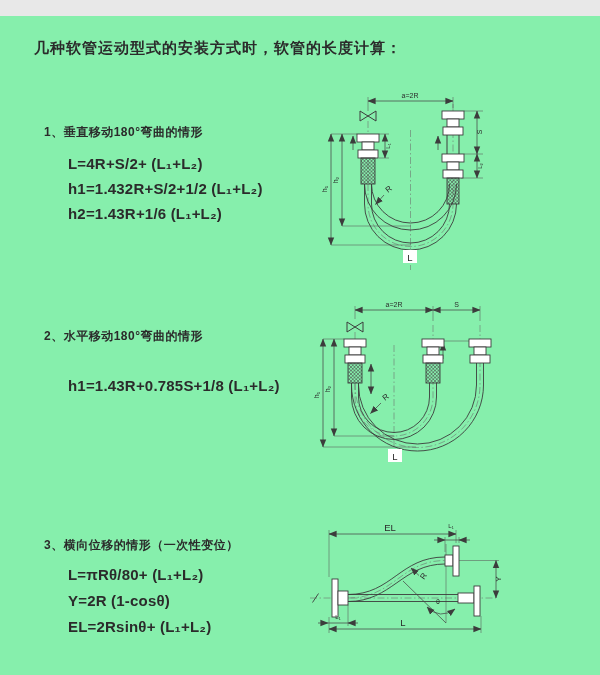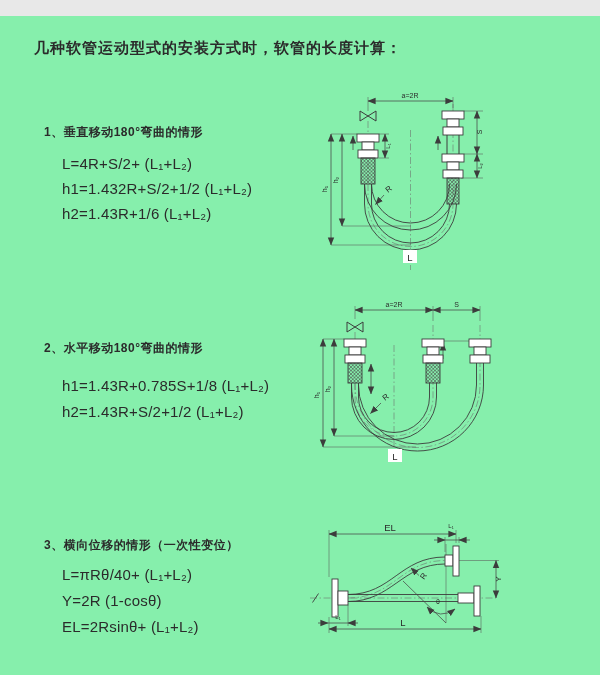--- a/index.html
+++ b/index.html
@@ -10,22 +10,22 @@
   }
   .title {
     position:absolute; left:34px; top:23px;
     font-size:15px; font-weight:700; letter-spacing:1px; white-space:nowrap;
   }
   .heading {
     position:absolute; left:44px;
     font-size:12px; font-weight:700; letter-spacing:0.5px; white-space:nowrap;
   }
   .formula {
-    position:absolute; left:62px;
-    font-size:15px; font-weight:400; letter-spacing:0.2px; white-space:nowrap;
+    position:absolute; left:68px;
+    font-size:15px; font-weight:700; letter-spacing:0.2px; white-space:nowrap;
   }
   svg.diagram { position:absolute; }
   .ln   { stroke:#3c3c3c; stroke-width:1; fill:none; }
   .ln2  { stroke:#3c3c3c; stroke-width:0.9; fill:none; }
   .fit  { stroke:#3c3c3c; stroke-width:0.9; fill:#ffffff; }
   .dim  { stroke:#474747; stroke-width:0.75; fill:none; }
   .ext  { stroke:#5a5a5a; stroke-width:0.55; fill:none; }
   .cl   { stroke:#6a6a6a; stroke-width:0.55; fill:none; stroke-dasharray:7 2.5 1.5 2.5; }
   .lbl   { font-family:"Liberation Sans","DejaVu Sans",sans-serif; font-size:7px;   fill:#2b2b2b; }
   .lbl-s { font-family:"Liberation Sans","DejaVu Sans",sans-serif; font-size:6px;   fill:#2b2b2b; }
@@ -37,26 +37,25 @@
 
 <div class="page">
 
   <div class="title">几种软管运动型式的安装方式时，软管的长度计算：</div>
 
   <div class="heading" style="top:108px">1、垂直移动180°弯曲的情形</div>
   <div class="formula" style="top:139px">L=4R+S/2+ (L₁+L₂)</div>
   <div class="formula" style="top:164px">h1=1.432R+S/2+1/2 (L₁+L₂)</div>
   <div class="formula" style="top:189px">h2=1.43R+1/6 (L₁+L₂)</div>
 
-  <div class="heading" style="top:324px">2、水平移动180°弯曲的情形</div>
+  <div class="heading" style="top:312px">2、水平移动180°弯曲的情形</div>
   <div class="formula" style="top:361px">h1=1.43R+0.785S+1/8 (L₁+L₂)</div>
-  <div class="formula" style="top:387px">h2=1.43R+S/2+1/2 (L₁+L₂)</div>
 
   <div class="heading" style="top:521px">3、横向位移的情形（一次性变位）</div>
-  <div class="formula" style="top:550px">L=πRθ/40+ (L₁+L₂)</div>
+  <div class="formula" style="top:550px">L=πRθ/80+ (L₁+L₂)</div>
   <div class="formula" style="top:576px">Y=2R (1-cosθ)</div>
   <div class="formula" style="top:602px">EL=2Rsinθ+ (L₁+L₂)</div>
 
   <svg class="diagram" style="left:305px; top:68px" width="290" height="200" viewBox="0 0 290 200">
     <defs>
       <marker id="m1" viewBox="0 0 10 10" refX="9.5" refY="5" markerWidth="8" markerHeight="8" markerUnits="userSpaceOnUse" orient="auto-start-reverse">
         <path d="M0,1 L10,5 L0,9 Z" fill="#3c3c3c"></path>
       </marker>
       <pattern id="hp1" width="3.5" height="3.5" patternUnits="userSpaceOnUse">
         <path d="M0,0 L3.5,3.5 M3.5,0 L0,3.5" stroke="#4a4a4a" stroke-width="0.6"></path>

